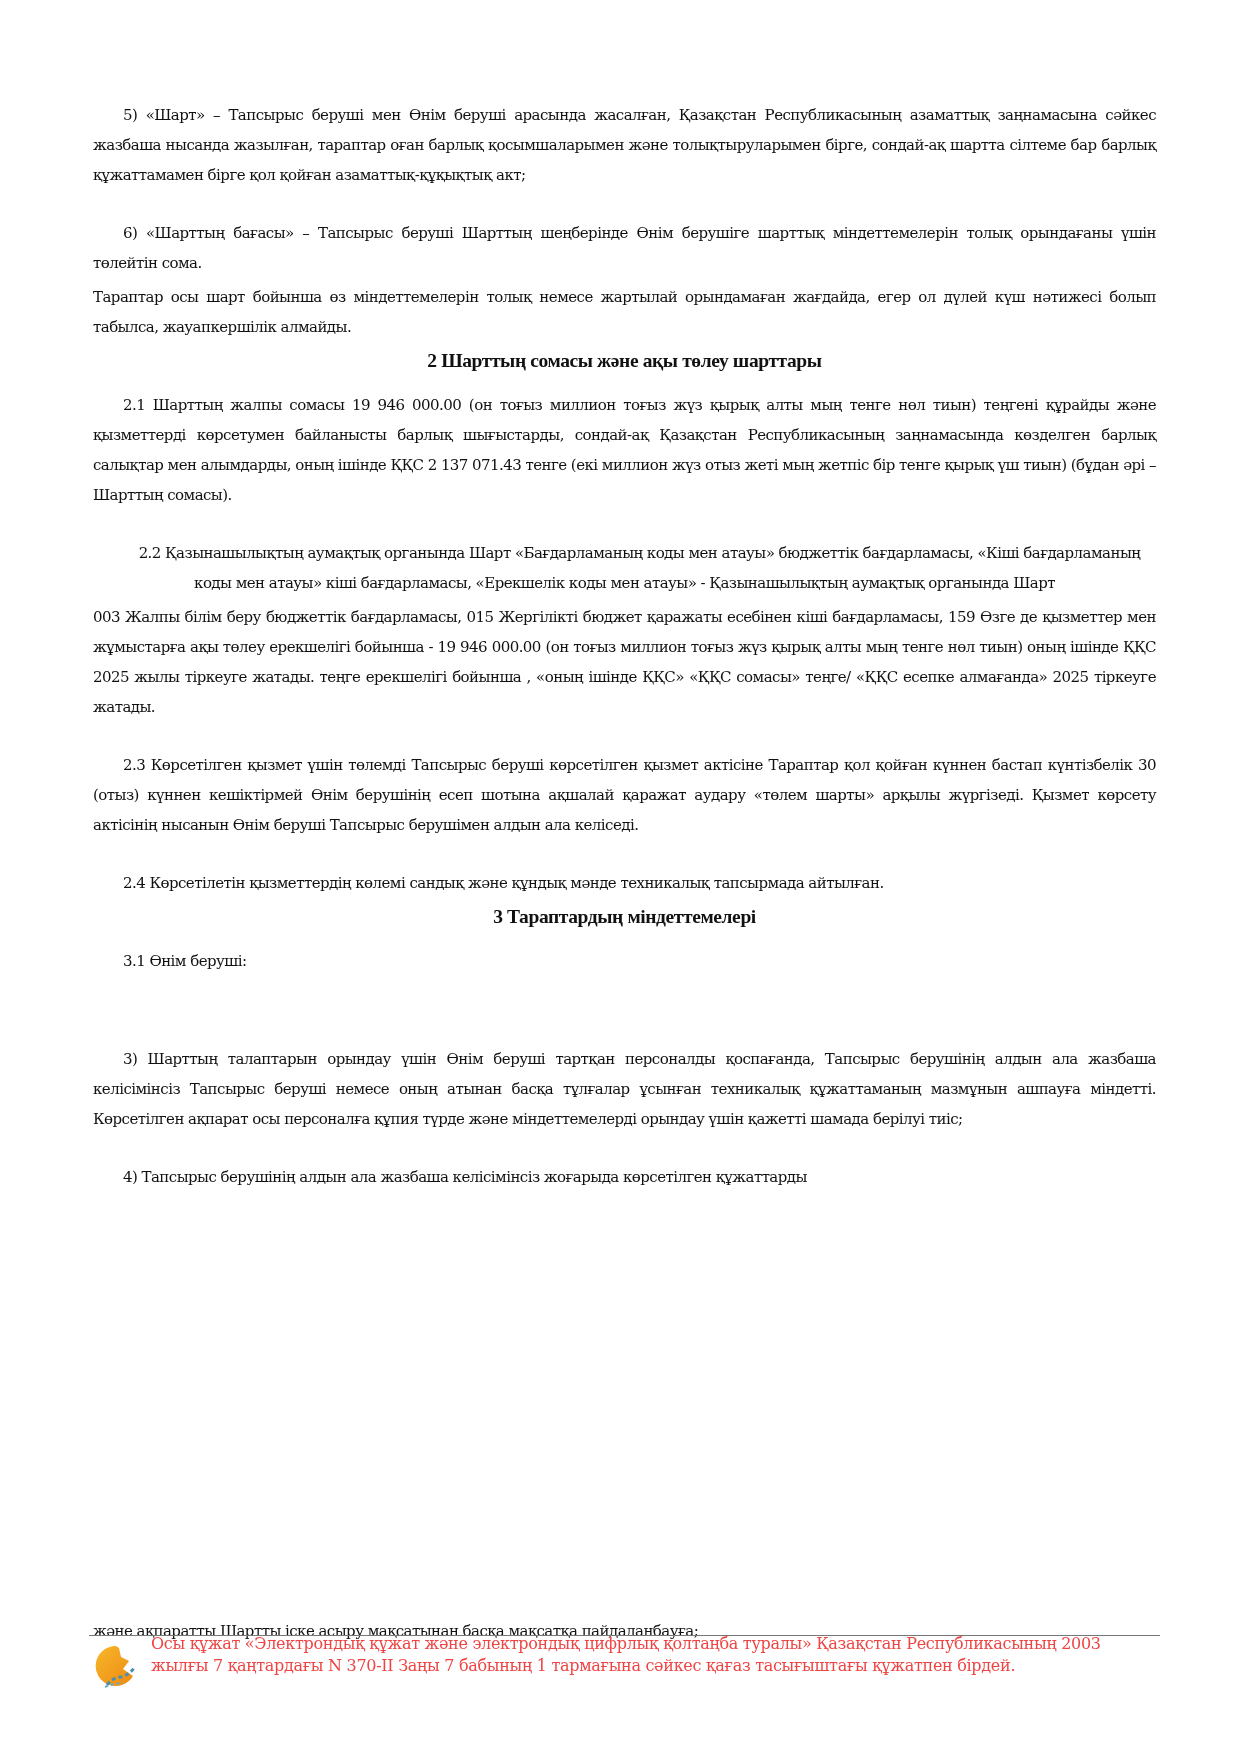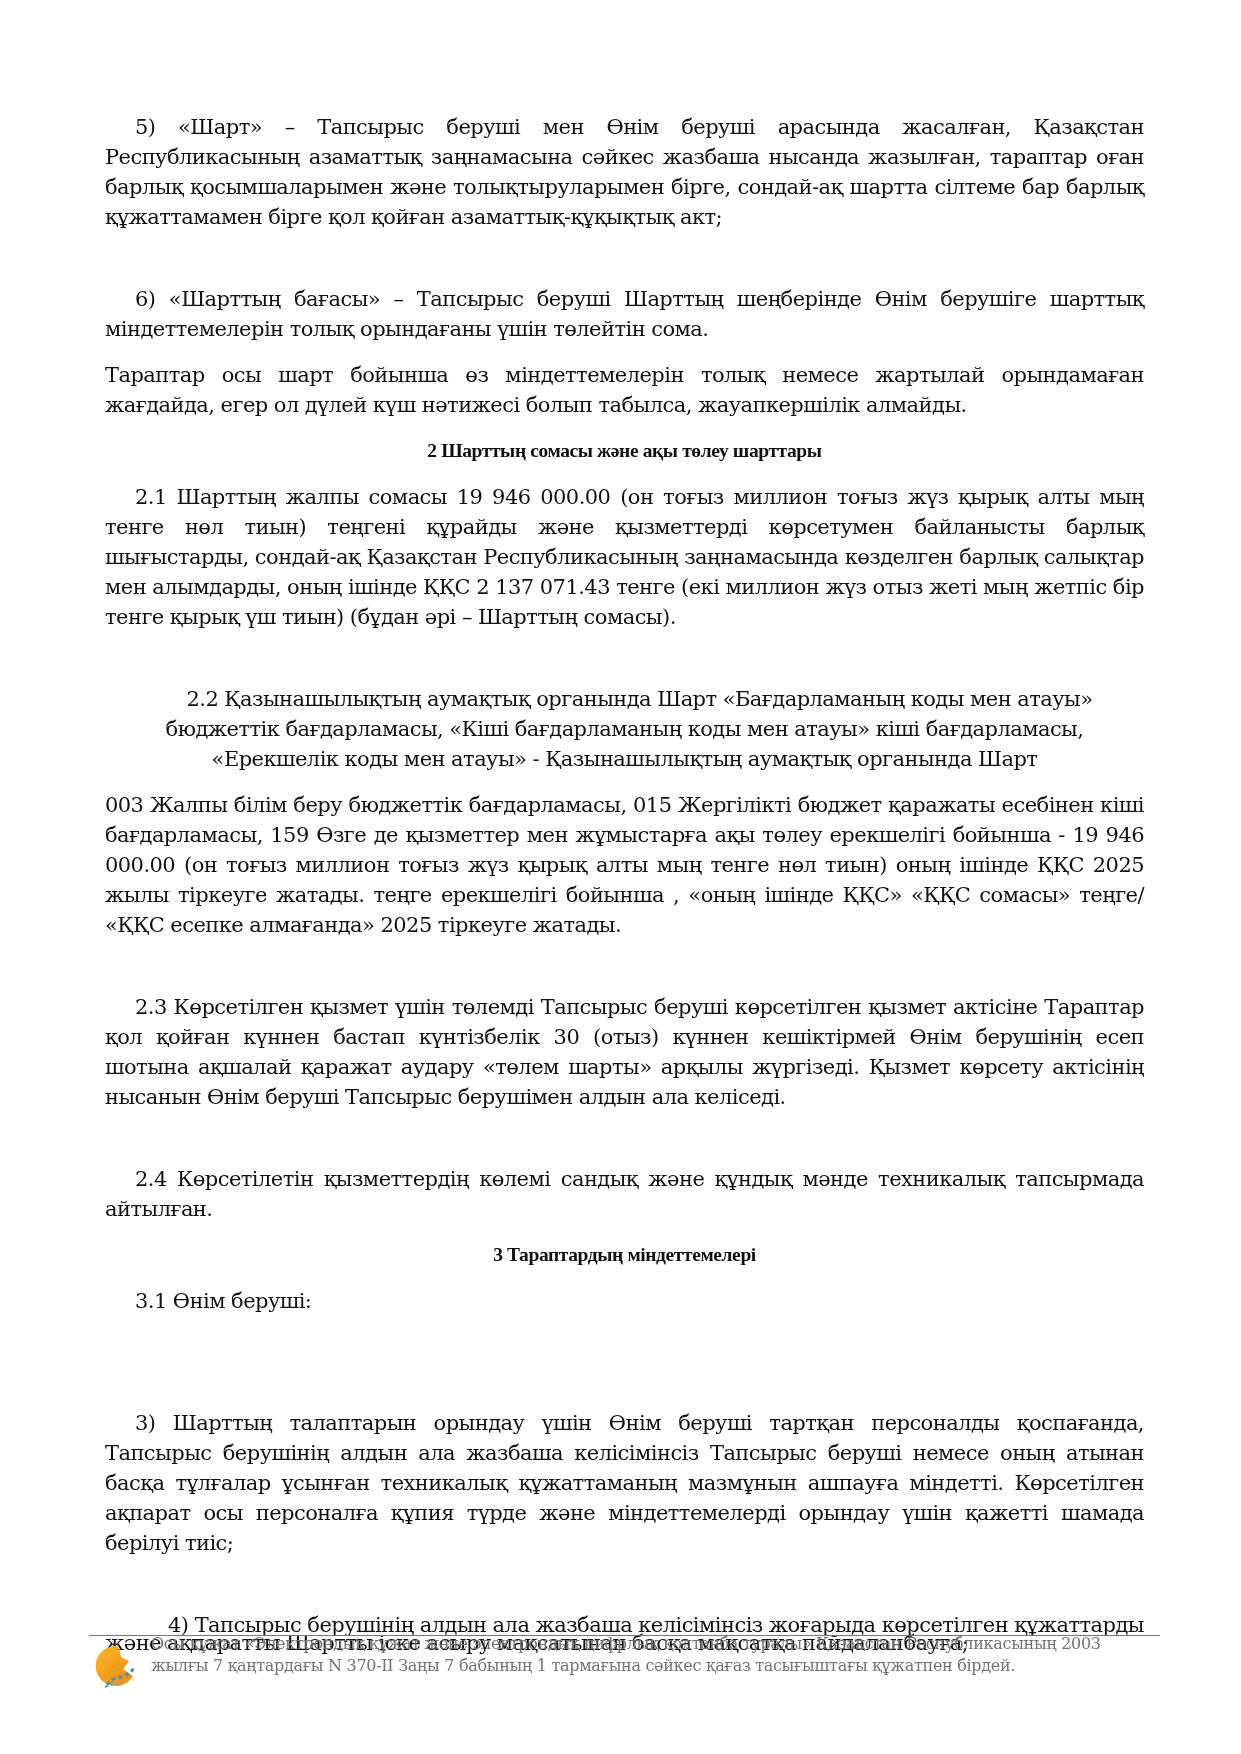--- a/index.html
+++ b/index.html
@@ -2,43 +2,43 @@
 <html><head>
   <meta charset="utf-8">
   <style>
     html, body { margin: 0; padding: 0; background: #ffffff; }
     body {
       width: 1241px; height: 1754px; position: relative; overflow: hidden;
       font-family: "DejaVu Serif", serif; color: #111111;
     }
     .page { position: absolute; left: 89px; top: 96px; width: 1071px; }
     .p {
-      font-size: 21px; line-height: 30px; text-align: justify;
-      margin: 16px; text-indent: 30px; letter-spacing: -0.55px;
+      font-size: 15px; line-height: 30px; text-align: justify;
+      margin: 4px; text-indent: 30px; letter-spacing: -0.55px;
     }
     .p.noindent { text-indent: 0; }
     .gap { height: 20px; }
     .h {
       font-size: 19.5px; line-height: 30px; font-weight: bold;
       text-align: center; margin: 4px 0 14px 0; letter-spacing: -0.4px; font-family: Liberation Serif, serif;
     }
     b { font-weight: normal; }
     .footer-line {
       position: absolute; left: 89px; top: 1635px; width: 1071px;
       height: 1px; background: #777777;
     }
     .footer {
       position: absolute; left: 89px; top: 1633px; width: 1071px; height: 70px;
     }
     .footer-logo {
       position: absolute; left: 4px; top: 10px; width: 46px; height: 46px;
     }
     .footer-text {
       position: absolute; left: 62px; top: 0px; width: 960px;
-      font-size: 16px; line-height: 22px; color: #737373; letter-spacing: -0.3px;
+      font-size: 16px; line-height: 22px; color: #ef4444; letter-spacing: -0.3px;
     }
     .last-line { position: absolute; left: 89px; top: 1612px; width: 1071px; }
   </style>
 </head>
 <body>
 
 <div class="page">
   <p class="p">5) «Шарт» – Тапсырыс беруші мен Өнім беруші арасында жасалған, Қазақстан Республикасының азаматтық заңнамасына сәйкес жазбаша нысанда жазылған, тараптар оған барлық қосымшаларымен және толықтыруларымен бірге, сондай-ақ шартта сілтеме бар барлық құжаттамамен бірге қол қойған азаматтық-құқықтық акт;</p>
   <div class="gap"></div>
   <p class="p">6) «Шарттың бағасы» – Тапсырыс беруші Шарттың шеңберінде Өнім берушіге шарттық міндеттемелерін толық орындағаны үшін төлейтін сома.</p>
@@ -56,21 +56,21 @@
   <p class="p">2.4 Көрсетілетін қызметтердің көлемі сандық және құндық мәнде техникалық тапсырмада айтылған.</p>
 
   <div class="h">3 Тараптардың міндеттемелері</div>
 
   <p class="p">3.1 Өнім беруші:</p>
   <div class="gap"></div>
   <div class="gap"></div>
   <div class="gap"></div>
   <p class="p">3) Шарттың талаптарын орындау үшін Өнім беруші тартқан персоналды қоспағанда, Тапсырыс берушінің алдын ала жазбаша келісімінсіз Тапсырыс беруші немесе оның атынан басқа тұлғалар ұсынған техникалық құжаттаманың мазмұнын ашпауға міндетті. Көрсетілген ақпарат осы персоналға құпия түрде және міндеттемелерді орындау үшін қажетті шамада берілуі тиіс;</p>
   <div class="gap"></div>
-  <p class="p" style="text-align:right;">4) Тапсырыс берушінің алдын ала жазбаша келісімінсіз жоғарыда көрсетілген құжаттарды</p>
+  <p class="p" style="text-align:left;">4) Тапсырыс берушінің алдын ала жазбаша келісімінсіз жоғарыда көрсетілген құжаттарды</p>
 </div>
 
 <div class="last-line">
   <p class="p noindent">және ақпаратты Шартты іске асыру мақсатынан басқа мақсатқа пайдаланбауға;</p>
 </div>
 
 <div class="footer-line"></div>
 <div class="footer">
   <div class="footer-logo">
     <svg width="46" height="46" viewBox="0 0 46 46">

